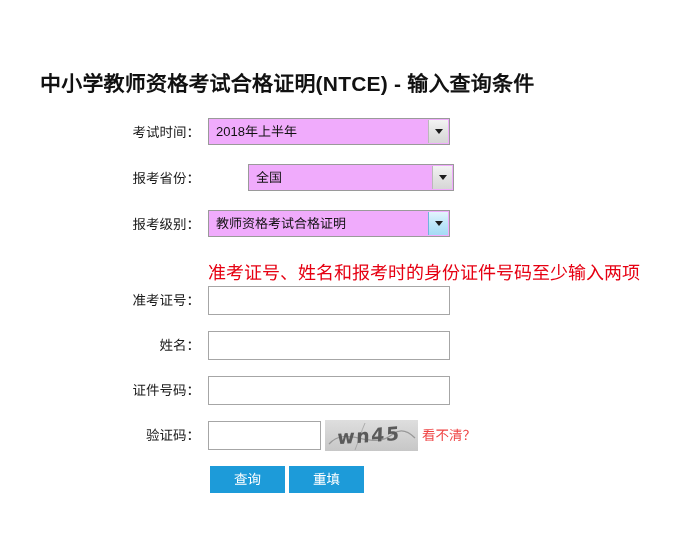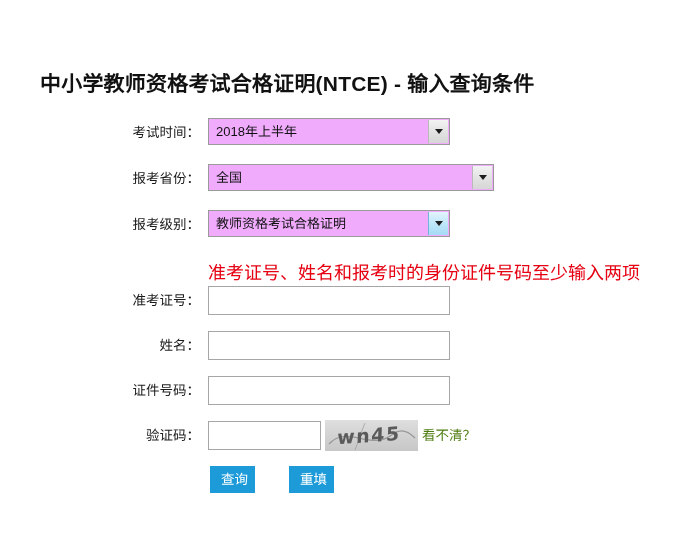--- a/index.html
+++ b/index.html
@@ -95,21 +95,21 @@
   }
   .caret {
     width: 0;
     height: 0;
     border-left: 4px solid transparent;
     border-right: 4px solid transparent;
     border-top: 5px solid #1d1d1d;
   }
 
   .sel-w1 { width: 242px; }
-  .sel-w2 { width: 286px; }
+  .sel-w2 { width: 206px; margin-left: 40px; }
   .sel-w3 { width: 242px; }
 
   
   .hint-row {
     position: relative;
     height: 30px;
   }
   .hint-text {
     position: absolute;
     left: 208px;
@@ -151,21 +151,21 @@
     overflow: hidden;
     cursor: pointer;
   }
   .captcha-img svg { display: block; }
   .captcha-refresh {
     position: absolute;
     left: 422px;
     top: 0;
     line-height: 29px;
     font-size: 13.5px;
-    color: #4d7c0f;
+    color: #ef4444;
     white-space: nowrap;
     cursor: pointer;
   }
 
   
   .btn-row {
     position: relative;
     height: 40px;
   }
   .btn {
@@ -173,22 +173,22 @@
     top: 0;
     height: 27px;
     min-width: 45px;
     box-sizing: border-box;
     border: 0;
     background: #1d9bd9;
     color: #ffffff;
     font-family: "Liberation Sans", "DejaVu Sans", sans-serif;
     font-size: 13.5px;
     line-height: 27px;
-    text-align: right;
-    padding: 0 7px;
+    text-align: left;
+    padding: 0 24px;
     cursor: pointer;
   }
   .btn-query { left: 210px; }
   .btn-reset { left: 289px; }
 </style>
 </head>
 <body>
 
 <div class="page-title">中小学教师资格考试合格证明(NTCE) - 输入查询条件</div>
 

